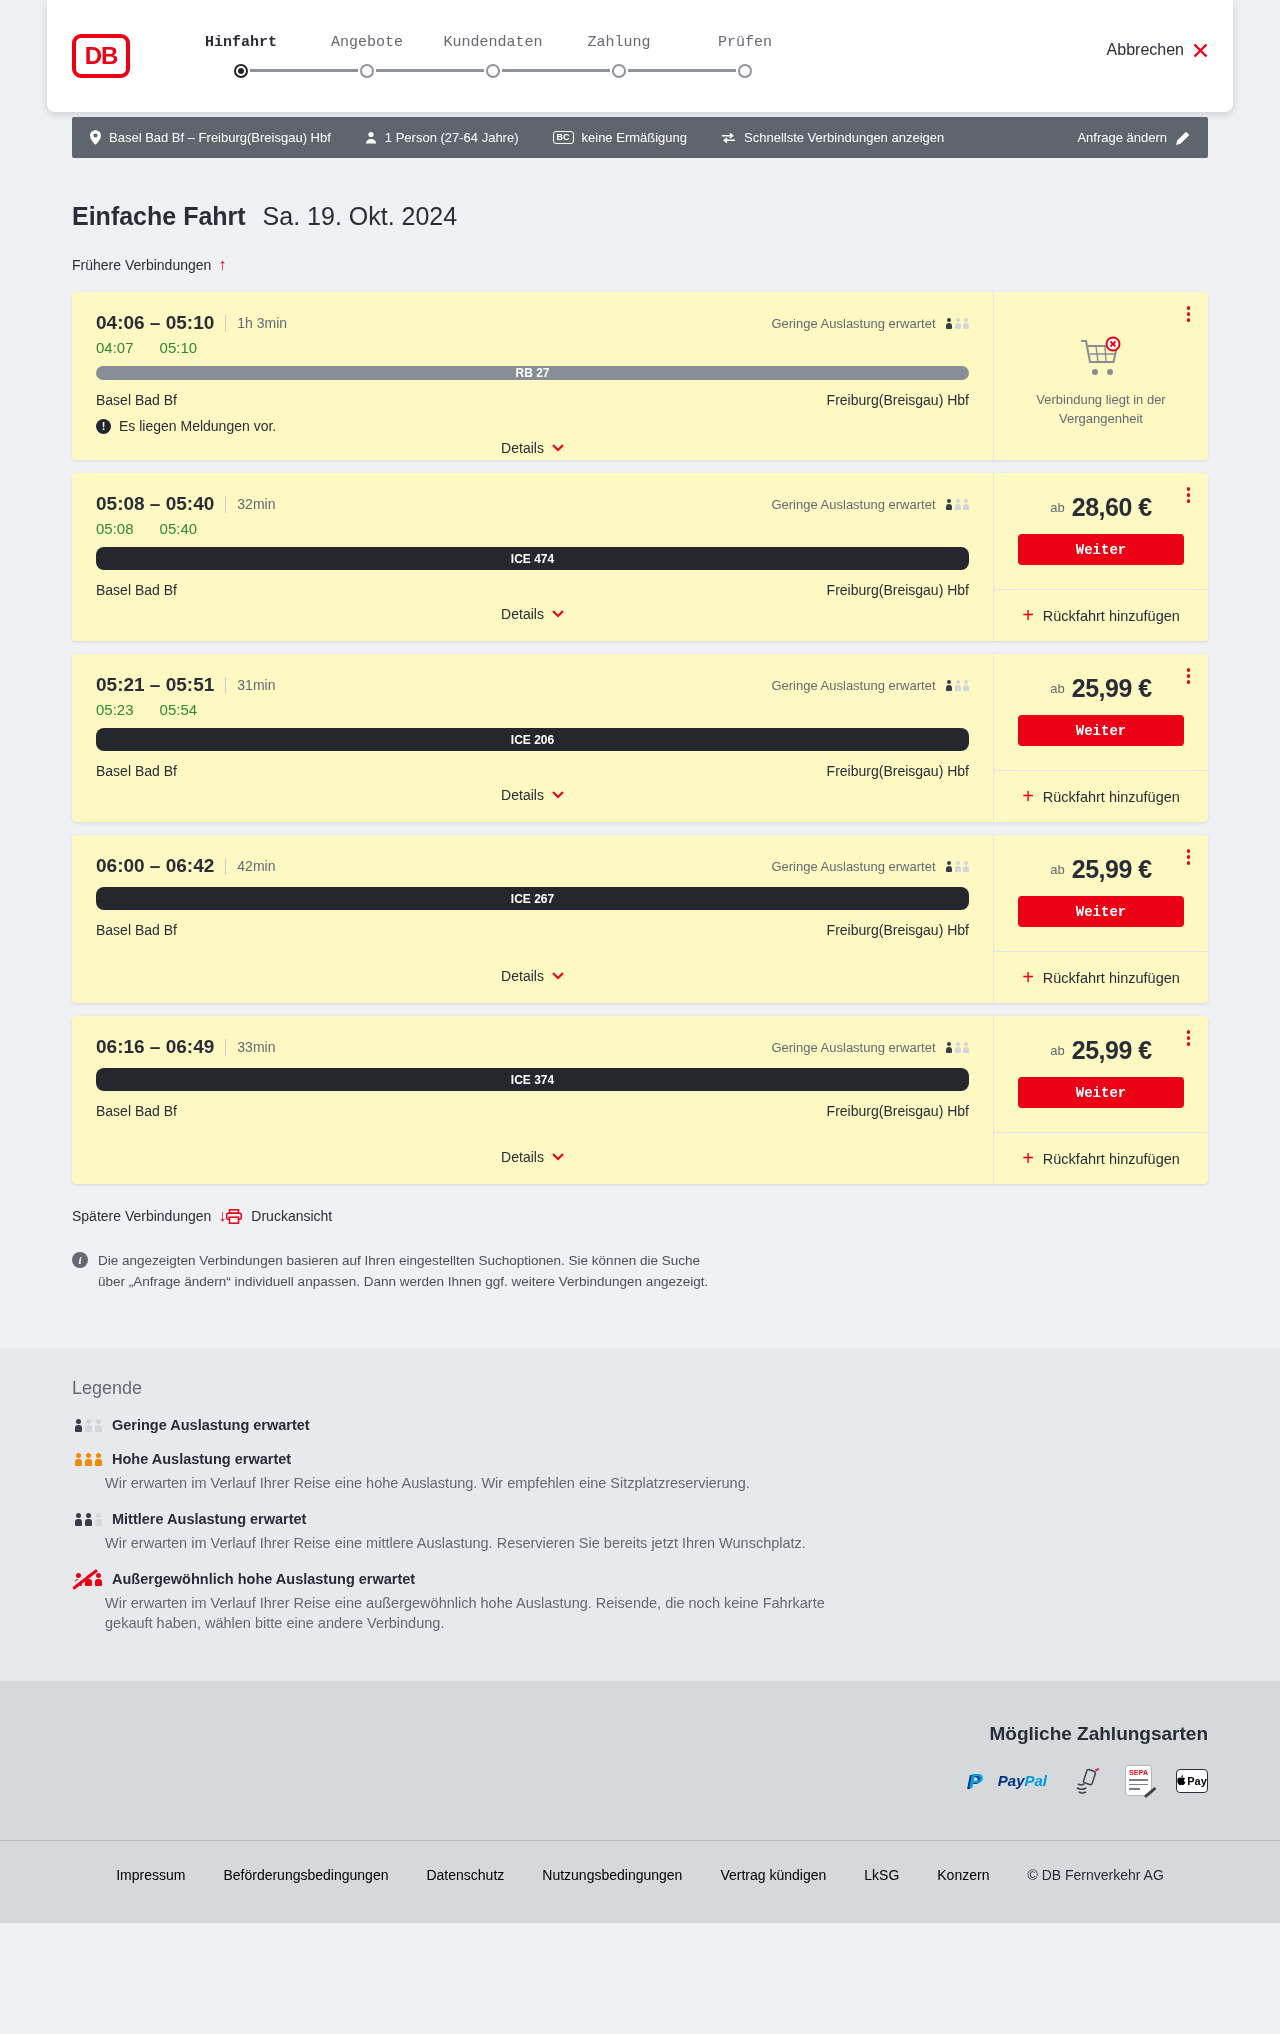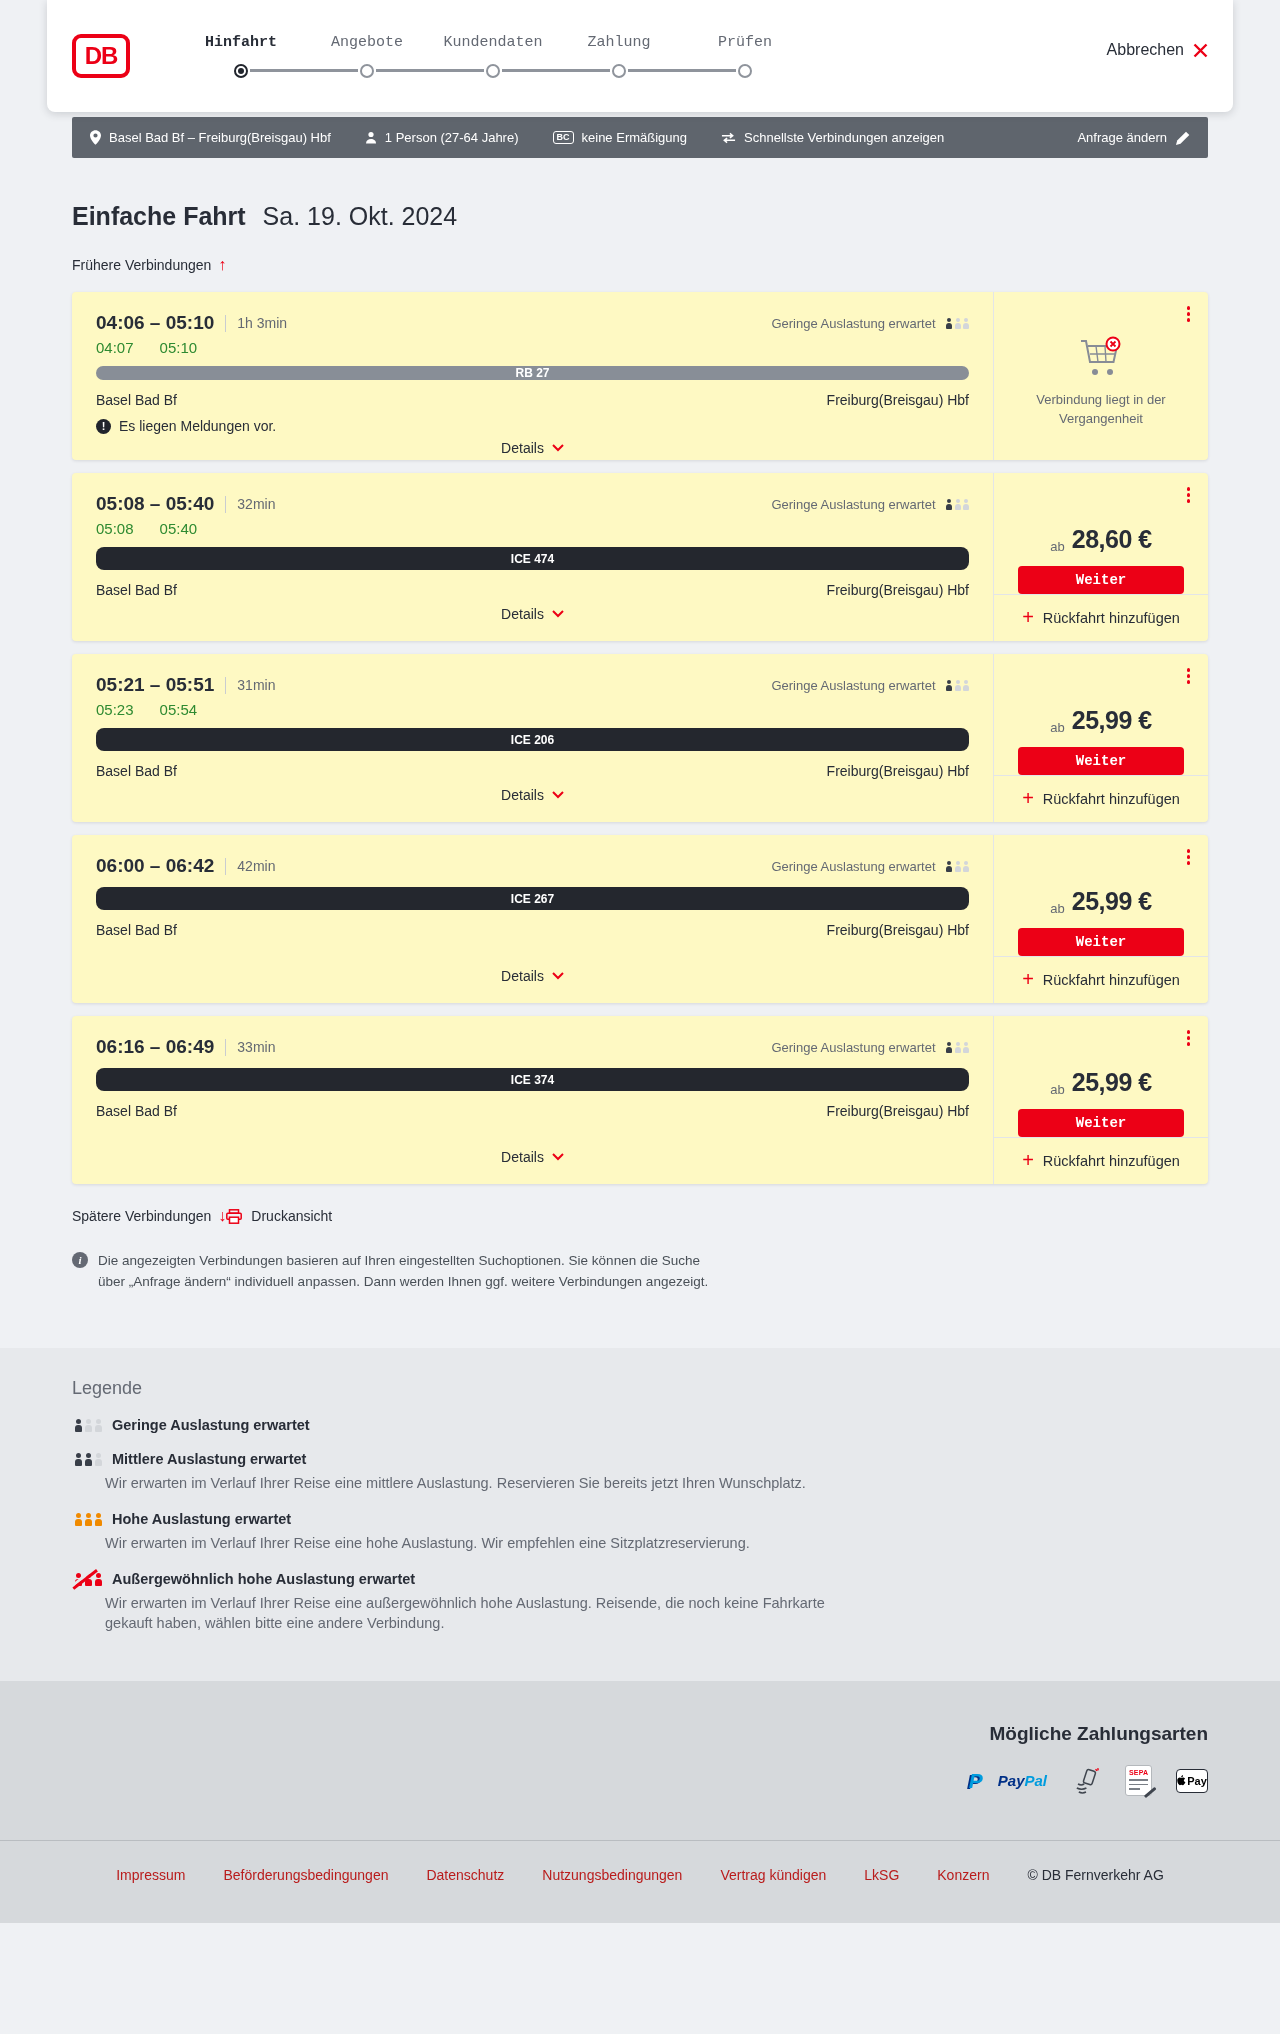--- a/index.html
+++ b/index.html
@@ -72,21 +72,21 @@
               font-weight:700; display:flex; align-items:center; justify-content:center; }
   .details-btn { margin-top:auto; align-self:center; display:flex; align-items:center; gap:8px;
                  background:none; border:none; font-family:inherit; font-size:14px; color:#282d37;
                  cursor:pointer; padding:6px 4px; }
 
   
   .card-side { width:215px; border-left:1px solid #e3e5e8; position:relative; display:flex; flex-direction:column; }
   .kebab { position:absolute; top:11px; right:15px; background:none; border:none; cursor:pointer;
            display:flex; flex-direction:column; gap:2.5px; padding:3px; }
   .kebab i { width:3.5px; height:3.5px; border-radius:50%; background:#ec0016; }
-  .price-block { margin-top:52px; display:flex; align-items:flex-end; justify-content:center; gap:7px; }
+  .price-block { margin-top:20px; display:flex; align-items:center; justify-content:center; gap:7px; }
   .price-ab { font-size:13px; color:#646973; }
   .price-val { font-size:25px; font-weight:800; color:#282d37; letter-spacing:-.5px; }
   .weiter { margin:12px auto 0; width:166px; height:31px; background:#ec0016; border:none; border-radius:4px;
             color:#fff; font-size:14px; font-weight:700; font-family:Liberation Mono, monospace; cursor:pointer; }
   .side-bottom { margin-top:auto; border-top:1px solid #e3e5e8; height:52px; display:flex;
                  align-items:center; justify-content:center; }
   .add-return { display:flex; align-items:center; gap:9px; background:none; border:none; font-family:inherit;
                 font-size:14.5px; color:#282d37; cursor:pointer; }
   .plus { color:#ec0016; font-size:20px; font-weight:400; line-height:1; margin-top:-2px; }
   .past-block { margin-top:44px; display:flex; flex-direction:column; align-items:center; }
@@ -133,21 +133,21 @@
               border-radius:3px; padding:3px 3px; }
   .sepa-word { display:block; color:#ec0016; font-size:7px; font-weight:800; letter-spacing:.2px; }
   .sepa-line { display:block; height:1.5px; background:#7a7f86; margin-top:3px; }
   .sepa-pencil { position:absolute; right:-6px; bottom:2px; width:14px; height:2.5px; background:#3f454e;
                  transform:rotate(-40deg); border-radius:1px; }
   .pay-apple { width:32px; height:24px; background:#fff; border:1.5px solid #282d37; border-radius:4px;
                display:flex; align-items:center; justify-content:center; gap:1px; }
   .ap-word { font-size:11px; font-weight:700; color:#000; }
   .band-divider { height:1px; background:#b9bdc1; }
   .footer { padding:26px 0 40px; display:flex; justify-content:center; align-items:center; gap:38px; font-size:14px; }
-  .footer a { color:#b91c1c; text-decoration:none; cursor:pointer; white-space:nowrap;text-align:center; }
+  .footer a { color:#000000; text-decoration:none; cursor:pointer; white-space:nowrap;text-align:center; }
   .footer span { color:#282d37; white-space:nowrap; }
 </style>
 </head>
 <body>
 
 <header class="topbar">
   <div class="topbar-inner">
     <div class="db-logo">
       <span>DB</span>
     </div>
@@ -525,40 +525,40 @@
             <i class="pax"></i>
             <i class="pax"></i>
             <i class="pax"></i>
           </span>
         <span>Geringe Auslastung erwartet</span>
       </div>
     </div>
 
     <div class="legend-item">
       <div class="legend-title">
-        <span class="pax-group pax-lg med">
-            <i class="pax"></i>
-            <i class="pax"></i>
-            <i class="pax"></i>
-          </span>
-        <span>Mittlere Auslastung erwartet</span>
-      </div>
-      <p class="legend-desc">Wir erwarten im Verlauf Ihrer Reise eine mittlere Auslastung. Reservieren Sie bereits jetzt Ihren Wunschplatz.</p>
+        <span class="pax-group pax-lg high">
+            <i class="pax"></i>
+            <i class="pax"></i>
+            <i class="pax"></i>
+          </span>
+        <span>Hohe Auslastung erwartet</span>
+      </div>
+      <p class="legend-desc">Wir erwarten im Verlauf Ihrer Reise eine hohe Auslastung. Wir empfehlen eine Sitzplatzreservierung.</p>
     </div>
 
     <div class="legend-item">
       <div class="legend-title">
-        <span class="pax-group pax-lg high">
-            <i class="pax"></i>
-            <i class="pax"></i>
-            <i class="pax"></i>
-          </span>
-        <span>Hohe Auslastung erwartet</span>
-      </div>
-      <p class="legend-desc">Wir erwarten im Verlauf Ihrer Reise eine hohe Auslastung. Wir empfehlen eine Sitzplatzreservierung.</p>
+        <span class="pax-group pax-lg med">
+            <i class="pax"></i>
+            <i class="pax"></i>
+            <i class="pax"></i>
+          </span>
+        <span>Mittlere Auslastung erwartet</span>
+      </div>
+      <p class="legend-desc">Wir erwarten im Verlauf Ihrer Reise eine mittlere Auslastung. Reservieren Sie bereits jetzt Ihren Wunschplatz.</p>
     </div>
 
     <div class="legend-item">
       <div class="legend-title">
         <span class="pax-group pax-lg vhigh">
             <i class="pax"></i>
             <i class="pax"></i>
             <i class="pax"></i>
           </span>
         <span>Außergewöhnlich hohe Auslastung erwartet</span>

